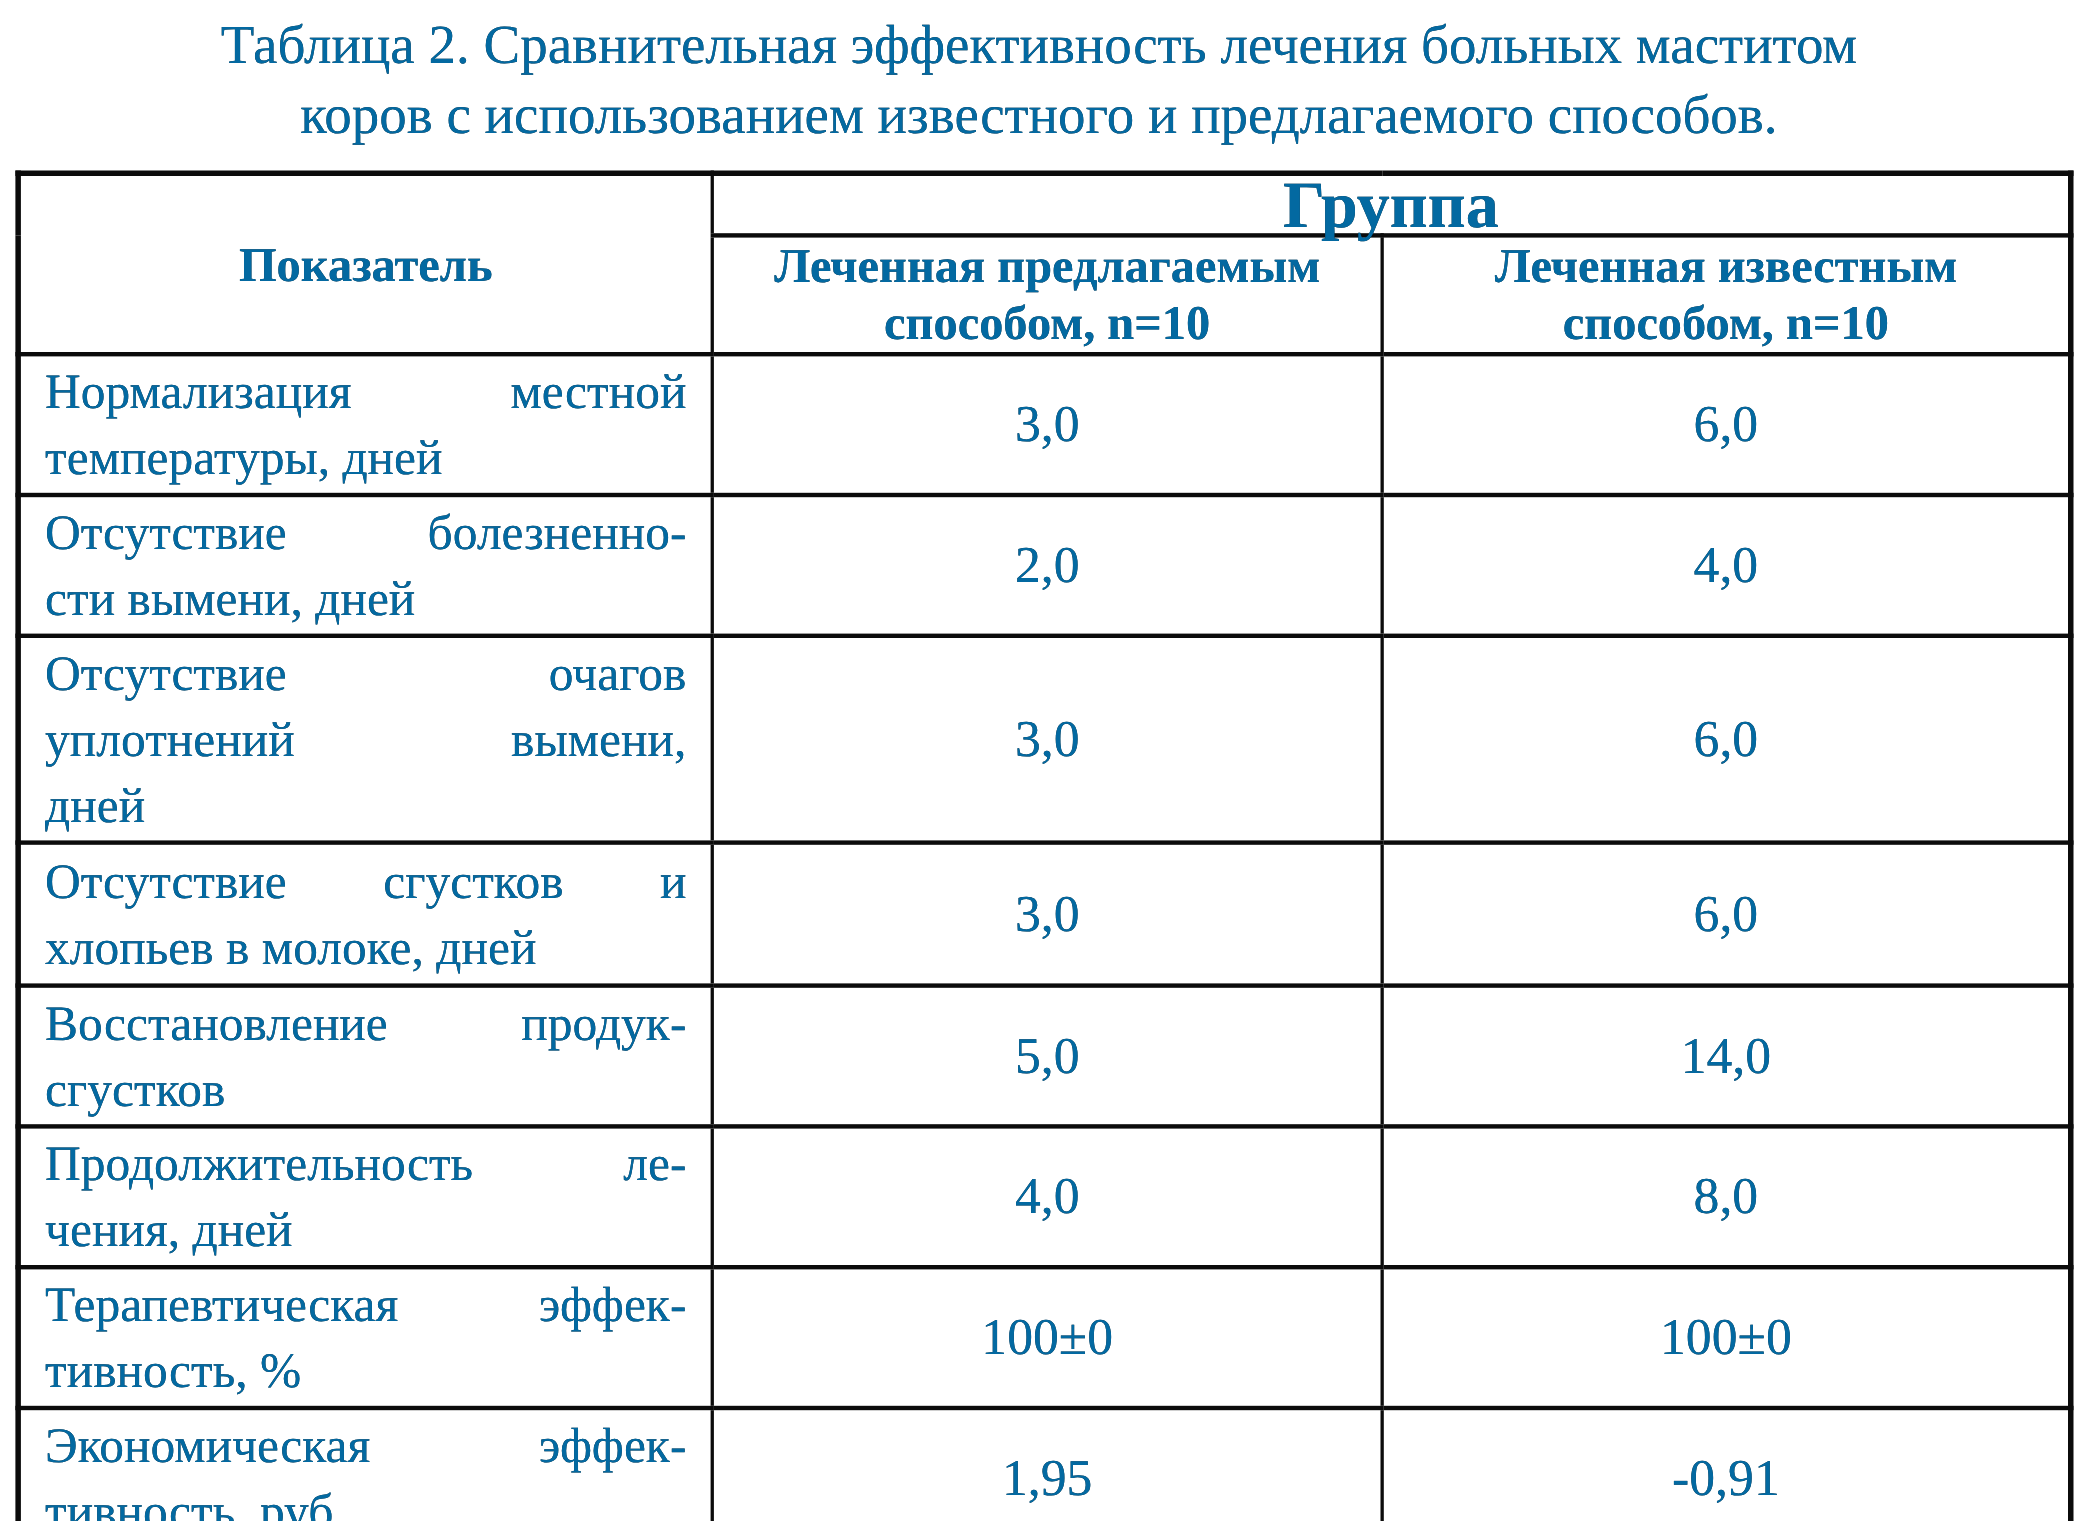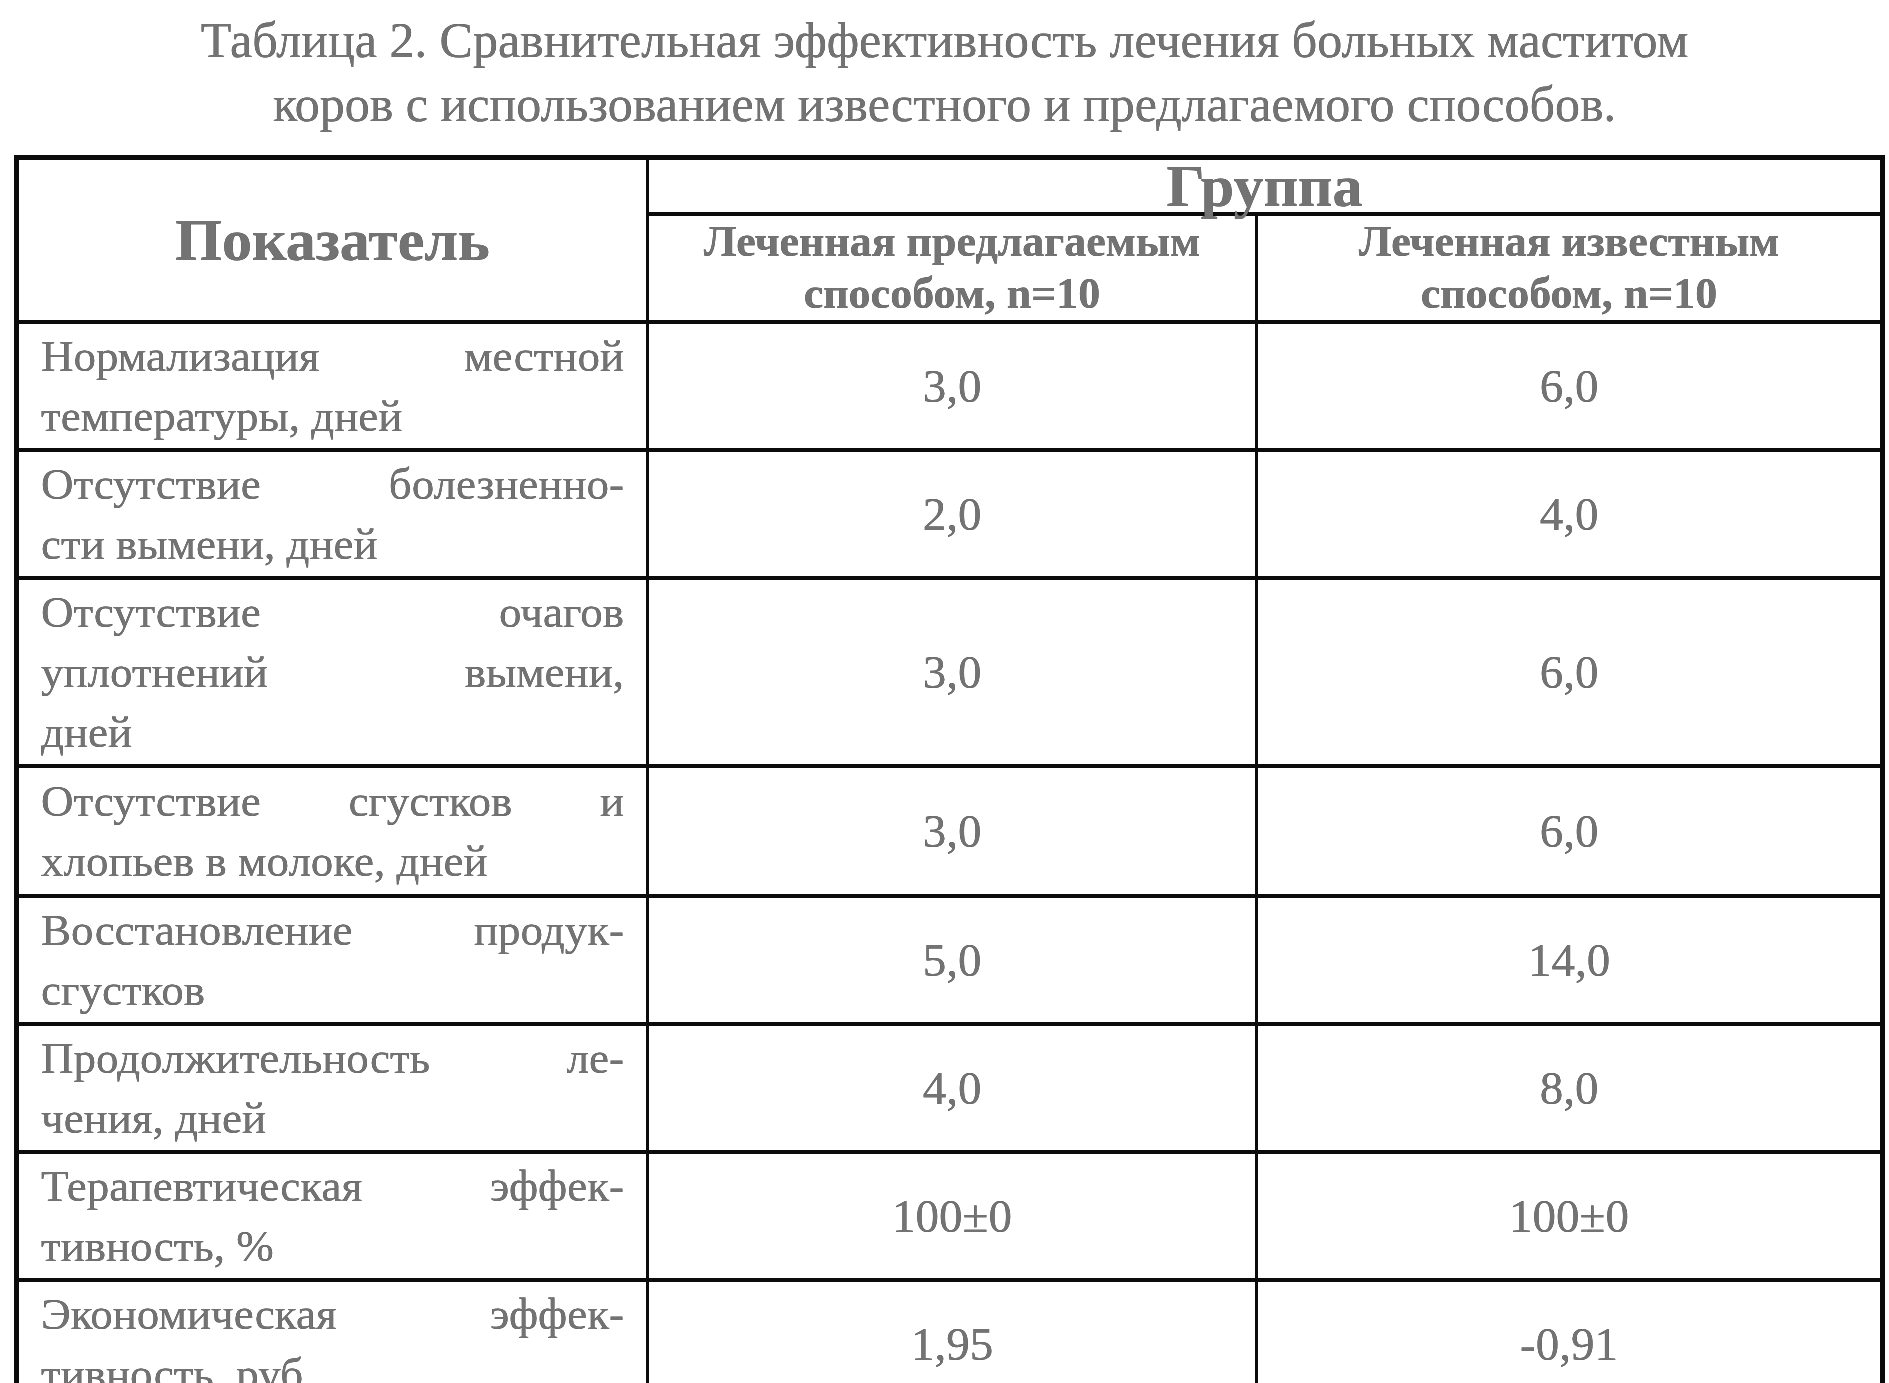--- a/index.html
+++ b/index.html
@@ -2,21 +2,21 @@
 <html lang="ru"><head>
 <meta charset="utf-8">
 <style>
   * { margin: 0; padding: 0; box-sizing: border-box; }
   html, body { background: #ffffff; }
   .page {
     position: relative;
     width: 1889px;
     height: 1383px;
     background: #ffffff;
-    color: #737373;
+    color: #0369a1;
     font-family: "Liberation Serif", "DejaVu Serif", serif;
     overflow: hidden;
     text-shadow: 0 0 0.6px rgba(0,0,0,0.85); 
   }
   .doc-title {
     position: absolute;
     top: 8px;
     left: 0;
     width: 100%;
     text-align: center;
@@ -42,21 +42,21 @@
   table.cmp th, table.cmp td {
     border-left: 3px solid #0b0b0b;
     border-right: 3px solid #0b0b0b;
     border-top: 4px solid #0b0b0b;
     border-bottom: 4px solid #0b0b0b;
     vertical-align: middle;
     background: #ffffff;
   }
   table.cmp { border: 5px solid #0b0b0b; }
   th.indicator-h {
-    font-size: 60px;
+    font-size: 44px;
     font-weight: bold;
     text-align: center;
   }
   th.group-h {
     height: 56px;
     font-size: 60px;
     font-weight: bold;
     line-height: 52px;
   }
   th.sub-h {

